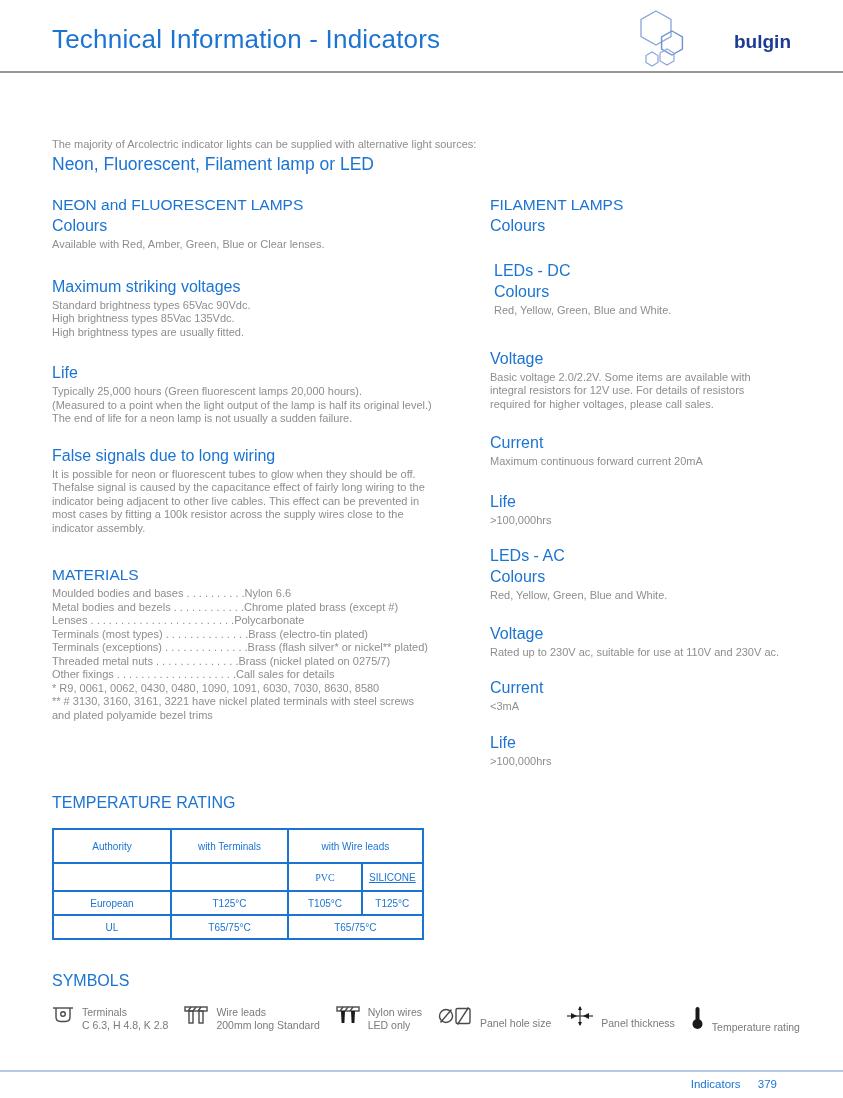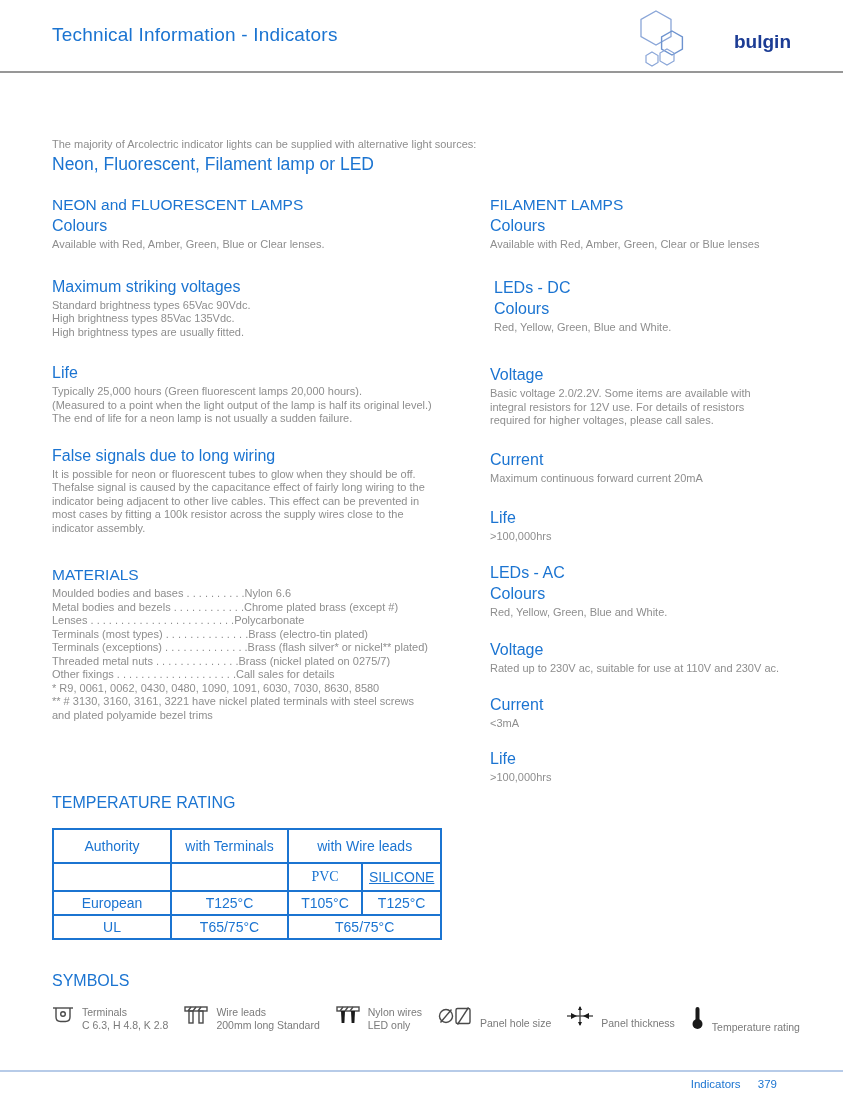--- a/index.html
+++ b/index.html
@@ -3,21 +3,21 @@
 <meta charset="utf-8">
 <style>
   * { margin:0; padding:0; box-sizing:border-box; }
   html,body { background:#ffffff; }
   .page {
     position:relative; width:843px; height:1098px; background:#fff;
     font-family:"Liberation Sans","DejaVu Sans",sans-serif; overflow:hidden;
   }
   .top-rule { position:absolute; left:0; top:71px; width:843px; height:2px; background:#979797; }
   .page-title {
-    position:absolute; left:52px; top:24px; font-size:19px; font-weight:400;
+    position:absolute; left:52px; top:24px; font-size:26px; font-weight:400;
     color:#1b74d1; letter-spacing:0.2px;
   }
   .logo { position:absolute; right:52px; top:4px; display:flex; align-items:center; }
   .logo svg { display:block; }
   .logo-text { font-size:19px; font-weight:700; color:#1c3c94; margin-left:-8px; margin-top:10px; }
 
   .intro { position:absolute; left:52px; top:137px; width:600px; }
   .intro-lead { font-size:11px; color:#8e8e8e; line-height:14px; }
   .intro-highlight { font-size:17.5px; color:#1b74d1; margin-top:3px; }
 
@@ -27,21 +27,21 @@
 
   .h-caps { font-size:15.5px; font-weight:400; color:#1b74d1; margin-bottom:3px; }
   .h-sub  { font-size:16px;   font-weight:400; color:#1b74d1; margin-bottom:3px; }
   .body-text { font-size:11px; color:#8e8e8e; line-height:13.5px; white-space:pre-line; }
   .block { margin-bottom:24px; }
   .indent { padding-left:4px; }
 
   .temp-section { position:absolute; left:52px; top:794px; }
   .temp-table { border-collapse:collapse; margin-top:16px; }
   .temp-table td, .temp-table th {
-    border:2px solid #1b74d1; color:#1b74d1; font-size:14px; font-weight:400;
+    border:2px solid #1b74d1; color:#1b74d1; font-size:10px; font-weight:400;
     text-align:center; vertical-align:middle; padding:0 6px;
   }
   .tt-c1 { width:118px; } .tt-c2 { width:117px; } .tt-c3 { width:74px;font-family:Liberation Serif, serif; } .tt-c4 { width:56px;text-decoration:underline; }
   .tt-r1 td { height:34px; } .tt-r2 td { height:28px; }
   .tt-r3 td { height:24px; } .tt-r4 td { height:24px; }
 
   .symbols-section { position:absolute; left:52px; top:972px; width:748px; }
   .symbols-row { display:flex; justify-content:space-between; align-items:flex-start; margin-top:16px; }
   .symbol-item { display:flex; align-items:flex-start; }
   .symbol-item.center { align-items:flex-end; }
@@ -118,21 +118,20 @@
 * R9, 0061, 0062, 0430, 0480, 1090, 1091, 6030, 7030, 8630, 8580
 ** # 3130, 3160, 3161, 3221 have nickel plated terminals with steel screws
 and plated polyamide bezel trims</div>
     </div>
   </div>
 
   <div class="col col-right">
     <div class="block" style="margin-bottom:27px">
       <div class="h-caps">FILAMENT LAMPS</div>
       <div class="h-sub">Colours</div>
-      <div class="body-text">Available with Red, Amber, Green, Clear or Blue lenses</div>
     </div>
     <div class="block indent" style="margin-bottom:32px">
       <div class="h-sub">LEDs - DC</div>
       <div class="h-sub">Colours</div>
       <div class="body-text">Red, Yellow, Green, Blue and White.</div>
     </div>
     <div class="block" style="margin-bottom:23px">
       <div class="h-sub">Voltage</div>
       <div class="body-text">Basic voltage 2.0/2.2V. Some items are available with
 integral resistors for 12V use. For details of resistors

